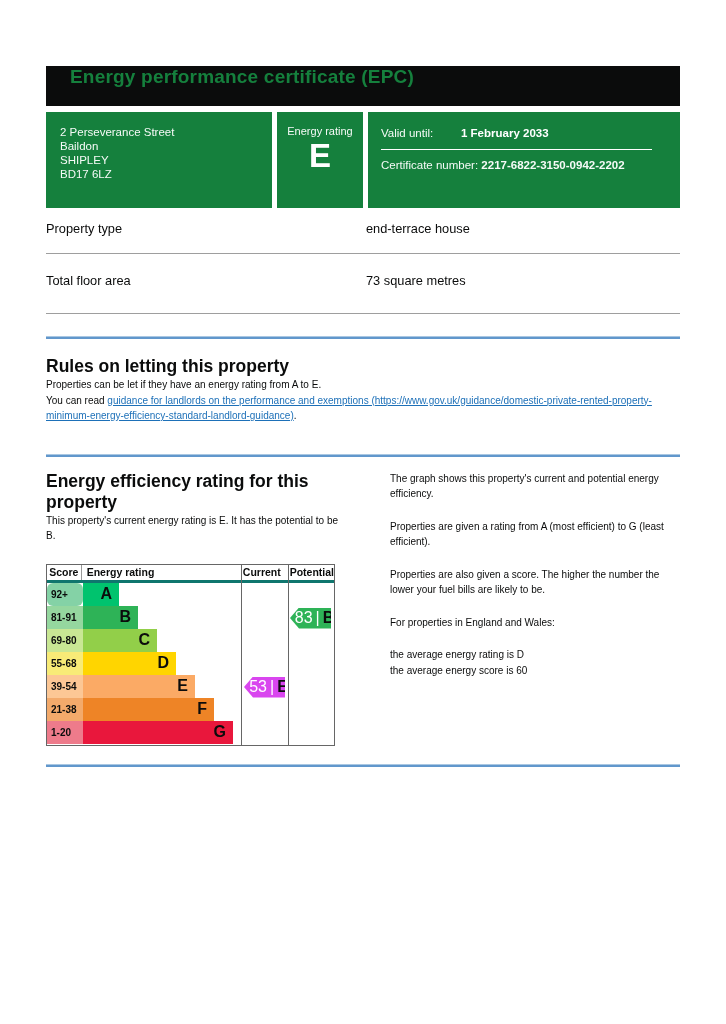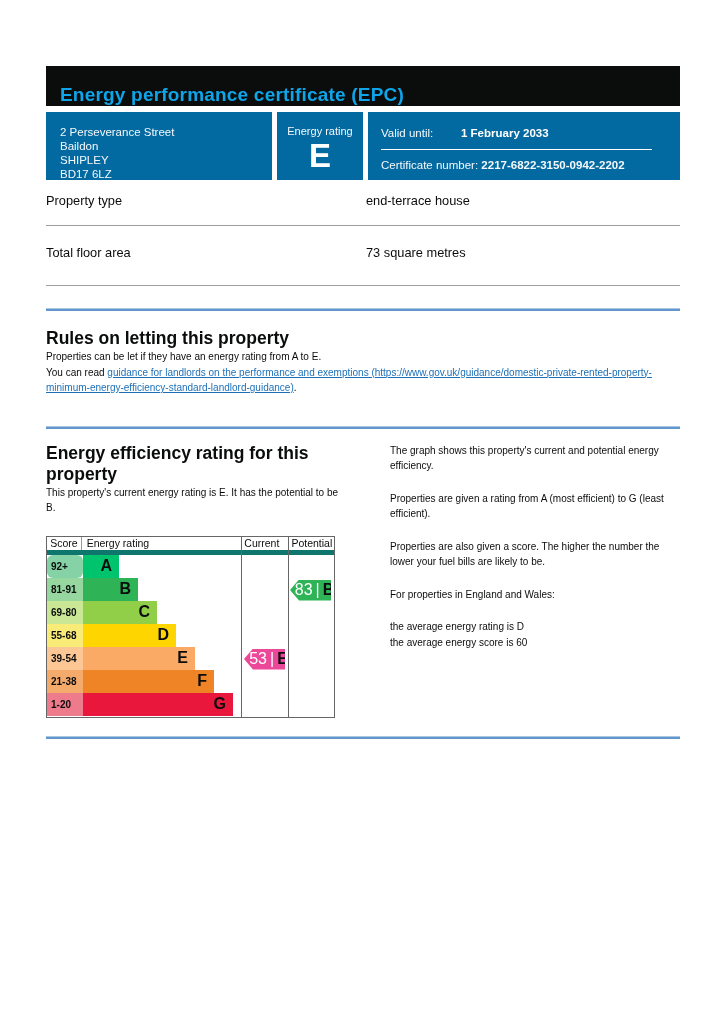--- a/index.html
+++ b/index.html
@@ -7,29 +7,29 @@
   body {
     width: 726px; height: 1024px;
     background: #ffffff;
     color: #0b0c0c;
     font-family: "Liberation Sans", sans-serif;
   }
   .page { width: 726px; height: 1024px; padding: 66px 46px 0; }
 
   
   .title-bar {
-    background: #0b0c0c; color: #0ea5e9;
-    height: 40px; display: flex; align-items: flex-end;
-    padding: 0 14px;
+    background: #0b0c0c; color: #15803d;
+    height: 40px; display: flex; align-items: flex-start;
+    padding: 0 24px;
   }
   .title-bar h1 { margin: 0; font-size: 19px; font-weight: bold; letter-spacing: .2px; }
 
   
   .summary-row { display: flex; gap: 5px; margin-top: 6px; }
-  .bluebox { background: #0369a1; color: #fff; height: 68px; }
+  .bluebox { background: #15803d; color: #fff; height: 96px; }
   .address-box { width: 226px; padding: 13px 10px 0 14px; font-size: 11.5px; line-height: 14px; color: rgba(255,255,255,.96); }
   .rating-box { width: 86px; text-align: center; padding-top: 13px; }
   .rating-box .rb-label { font-size: 11px; color: rgba(255,255,255,.96); }
   .rating-box .rb-letter { font-size: 33px; font-weight: bold; line-height: 38px; }
   .validity-box { flex: 1; padding: 15px 28px 0 13px; font-size: 11.5px; }
   .validity-line1 { display: flex; }
   .validity-line1 .v-label { width: 80px; color: rgba(255,255,255,.96); }
   .v-bold { font-weight: bold; }
   .white-hr { border: none; border-top: 1px solid #ffffff; margin: 10px 0 9px; }
   .validity-line2 { white-space: nowrap; color: rgba(255,255,255,.96); }
@@ -57,21 +57,21 @@
   .two-col { display: flex; gap: 44px; margin-top: 14px; }
   .col-left { width: 300px; }
   .col-right { flex: 1; }
   .col-right p.body-text { margin: 0 0 17px; }
   .col-right p.avg-lines { margin: 0; }
   .eff-para { margin-top: 15px; }
   .eff-link { display: block; margin-top: 17px; font-size: 12.8px; line-height: 15.5px; }
 
   
   .epc-chart { position: relative; width: 289px; height: 182px; border: 1px solid #666; margin-top: 20px; background: #fff; }
-  .epc-header { display: flex; height: 18px; border-bottom: 5px solid #0f766e; font-size: 10.5px; font-weight: normal; }
+  .epc-header { display: flex; height: 18px; border-bottom: 3px solid #0f766e; font-size: 10.5px; font-weight: bold; }
   .h-score { width: 36px; border-right: 1px solid #999; display: flex; align-items: center; justify-content: center; }
   .h-rating { width: 158px; display: flex; align-items: center; padding-left: 5px; }
   .h-current { width: 58px; display: flex; align-items: center; justify-content: center; }
   .h-potential { width: 46px; display: flex; align-items: center; justify-content: center; }
   .epc-row { display: flex; height: 23px; }
   .score-cell { width: 36px; display: flex; align-items: center; padding-left: 4px; font-size: 10px; font-weight: bold; }
   .band-bar { display: flex; align-items: center; justify-content: flex-end; padding-right: 7px; height: 23px; }
   .band-letter { font-size: 16px; font-weight: bold; line-height: 1; color: #0b0c0c; }
   .vline { position: absolute; top: 0; bottom: 0; width: 0; border-left: 1px solid #666; }
   .vline-current { left: 194px; }
@@ -188,21 +188,21 @@
         <div class="epc-row">
           <div class="score-cell" style="background: rgb(238, 123, 139);">1-20</div>
           <div class="band-bar" style="background: rgb(233, 23, 60); width: 150px;">
               <span class="band-letter">G</span>
             </div>
         </div>
 
         <div class="vline vline-current"></div>
         <div class="vline vline-potential"></div>
 
-        <div class="rating-arrow current-arrow" style="background: #ec4899; top: 112px;">
+        <div class="rating-arrow current-arrow" style="background: #d946ef; top: 112px;">
           <span>53</span>
           <span>|</span>
           <span class="arrow-band">E</span>
         </div>
         <div class="rating-arrow potential-arrow" style="background: rgb(46, 179, 87); top: 43px;">
           <span>83</span>
           <span>|</span>
           <span class="arrow-band">B</span>
         </div>
       </div>

